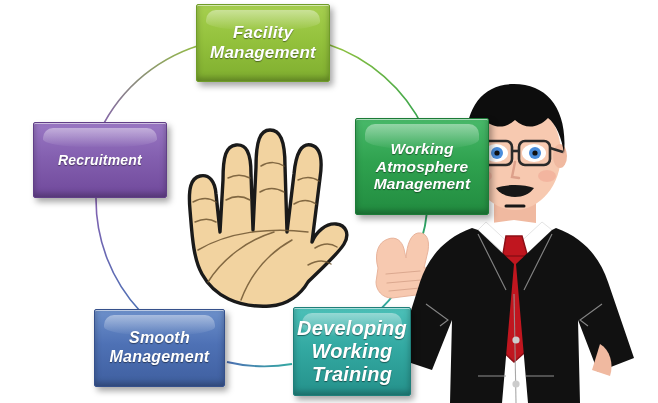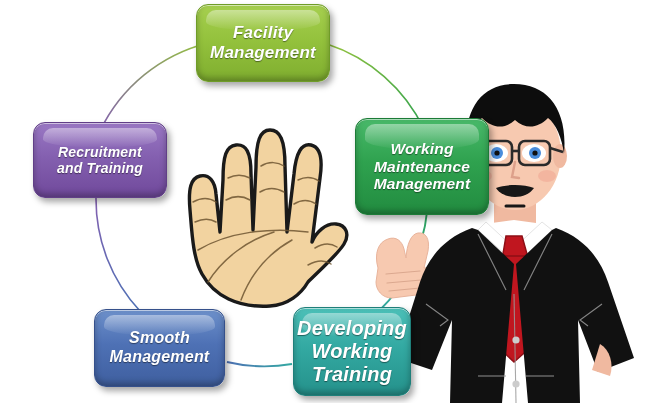--- a/index.html
+++ b/index.html
@@ -37,21 +37,21 @@
     top: 58px;
     width: 292px;
     height: 345px;
   }
   .node {
     position: absolute;
     display: flex;
     align-items: center;
     justify-content: center;
     text-align: center;
-    border-radius: 12px;
+    border-radius: 2px;
     color: #ffffff;
     font-style: italic;
     font-weight: bold;
     line-height: 1.16;
     letter-spacing: 0.2px;
     text-shadow: 0 1px 1px rgba(0,0,0,0.45);
     box-shadow: 3px 4px 6px rgba(0,0,0,0.35),
                 inset 0 1px 0 rgba(255,255,255,0.55),
                 inset 0 -3px 6px rgba(0,0,0,0.28);
     box-sizing: border-box;
@@ -284,21 +284,21 @@
     <span class="label">
       <span>Facility</span><br>
       <span>Management</span>
     </span>
   </div>
 
   <div class="node" id="node-working">
     <span class="cap"></span>
     <span class="label">
       <span>Working</span><br>
-      <span>Maintenance</span><br>
+      <span>Atmosphere</span><br>
       <span>Management</span>
     </span>
   </div>
 
   <div class="node" id="node-developing">
     <span class="cap"></span>
     <span class="label">
       <span>Developing</span><br>
       <span>Working</span><br>
       <span>Training</span>
@@ -310,17 +310,16 @@
     <span class="label">
       <span>Smooth</span><br>
       <span>Management</span>
     </span>
   </div>
 
   <div class="node" id="node-recruitment">
     <span class="cap"></span>
     <span class="label">
       <span>Recruitment</span><br>
-      <span>and Training</span>
     </span>
   </div>
 
 </div>
 
 </body></html>

